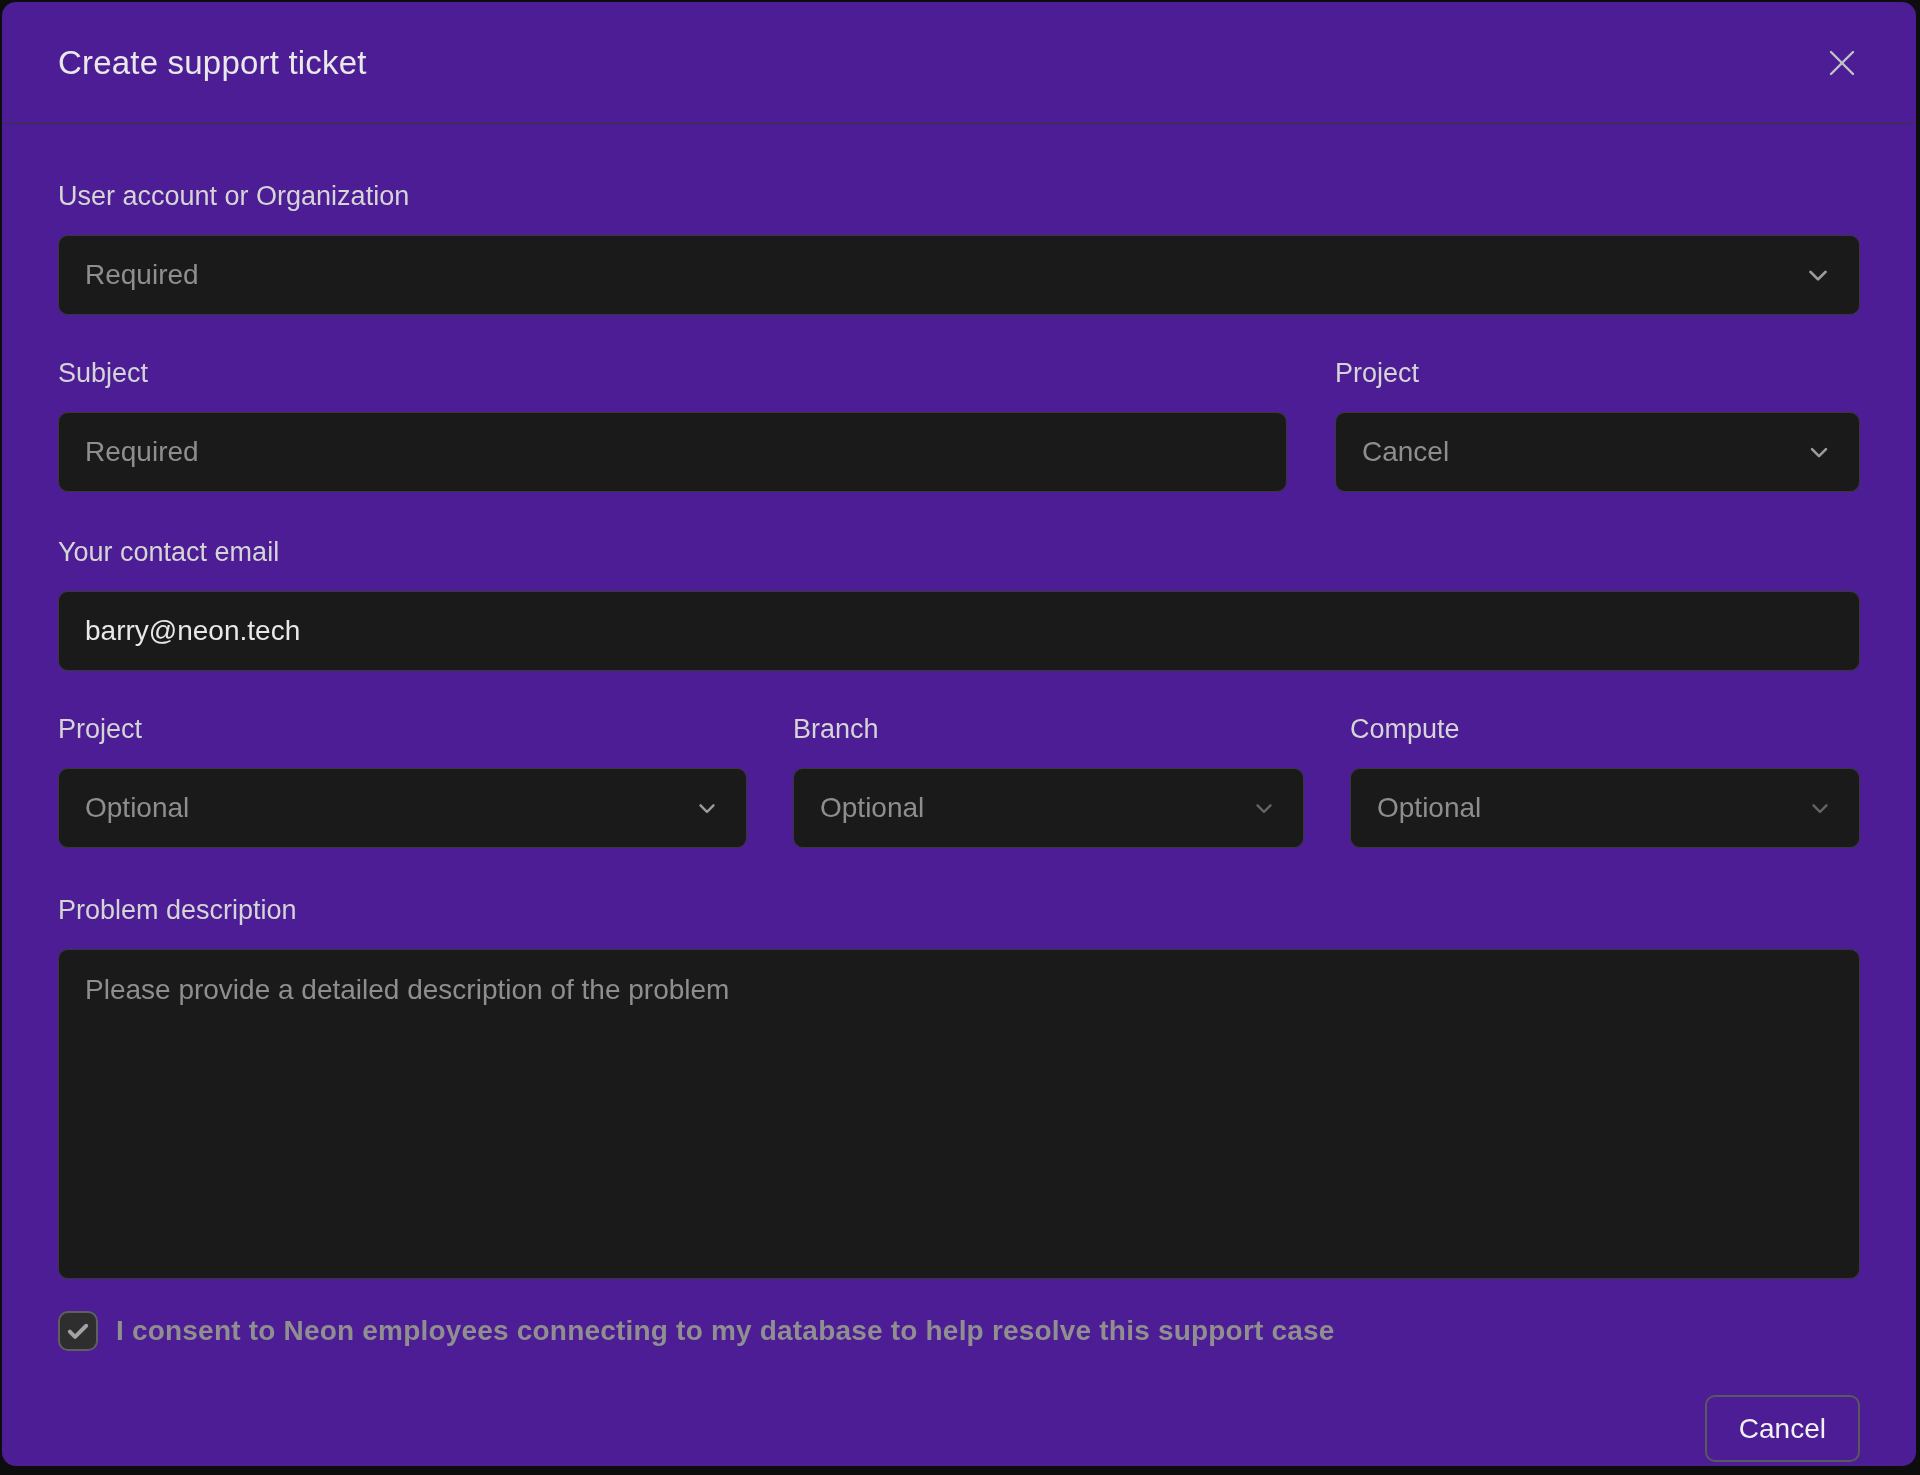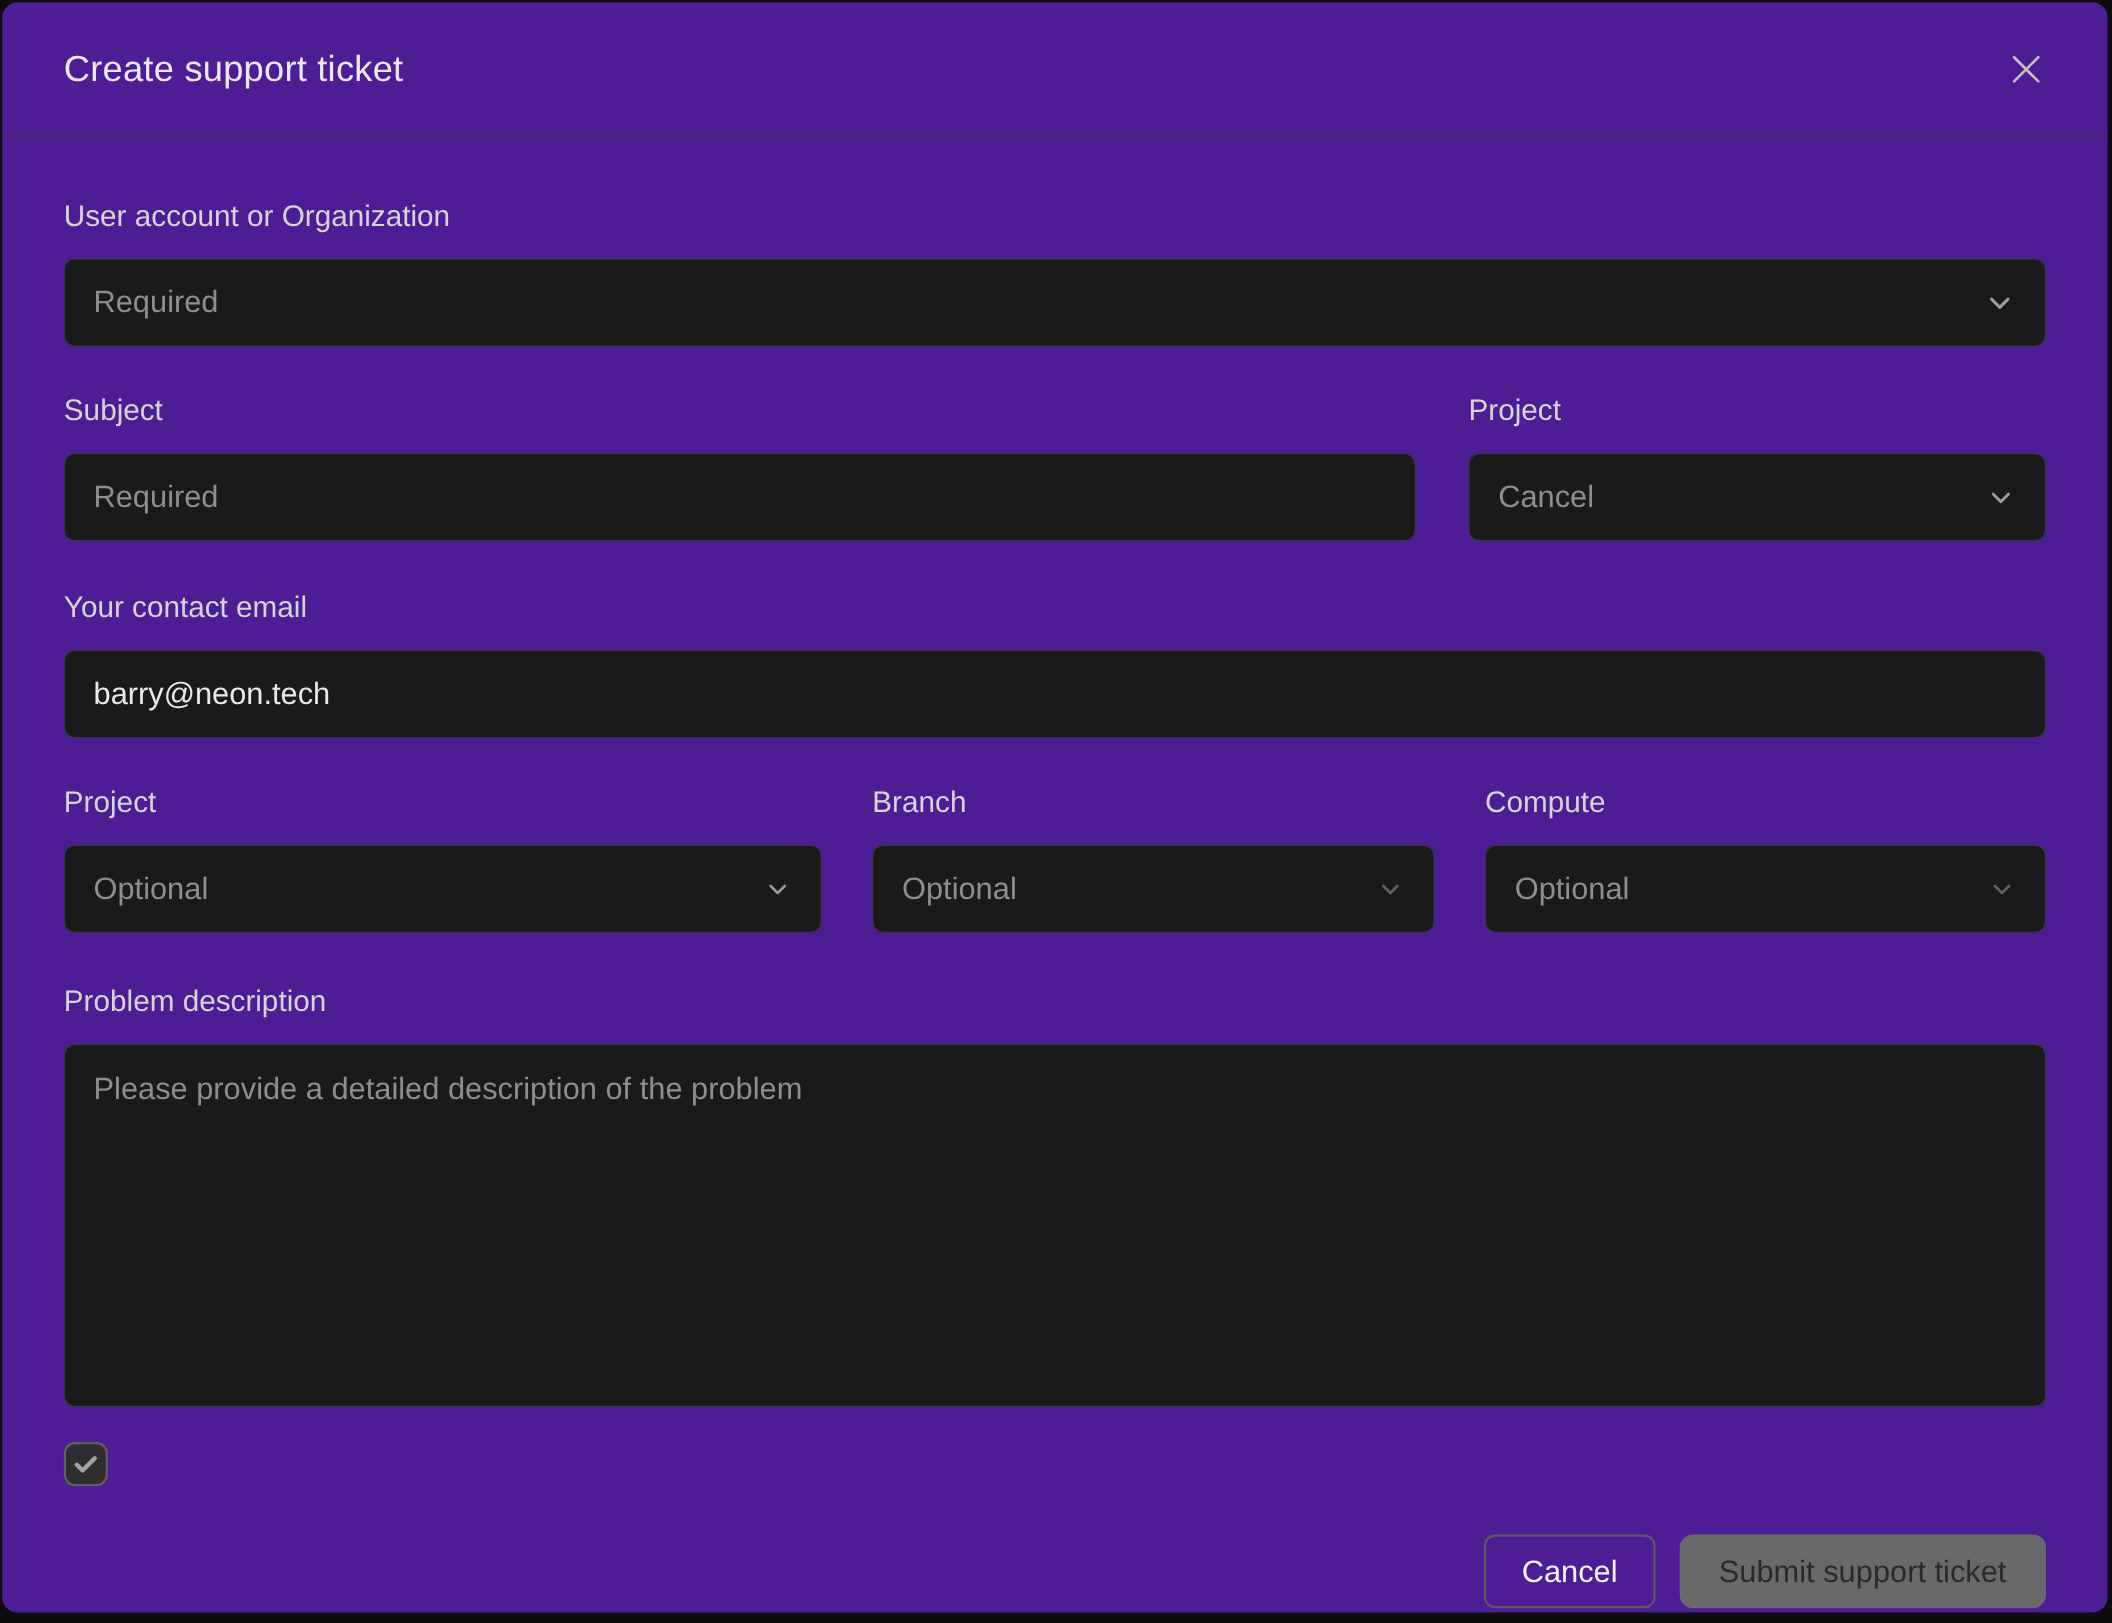--- a/index.html
+++ b/index.html
@@ -255,21 +255,21 @@
     </div>
 
     <div class="consent-row">
       <div class="checkbox">
         <span style="display:flex;">
           <svg width="28" height="28" viewBox="0 0 24 24" fill="none">
             <path d="M5 12.5l4.5 4.5L19 7.5" stroke="#a3a3a3" stroke-width="3.4" stroke-linecap="round" stroke-linejoin="round"></path>
           </svg>
         </span>
       </div>
+      <div class="consent-label">I consent to Neon employees connecting to my database to help resolve this support case</div>
     </div>
 
     <div class="footer">
       <button class="btn btn-cancel">Cancel</button>
-      <button class="btn btn-submit">Submit support ticket</button>
     </div>
 
   </div>
 </div>
 
 </body></html>

